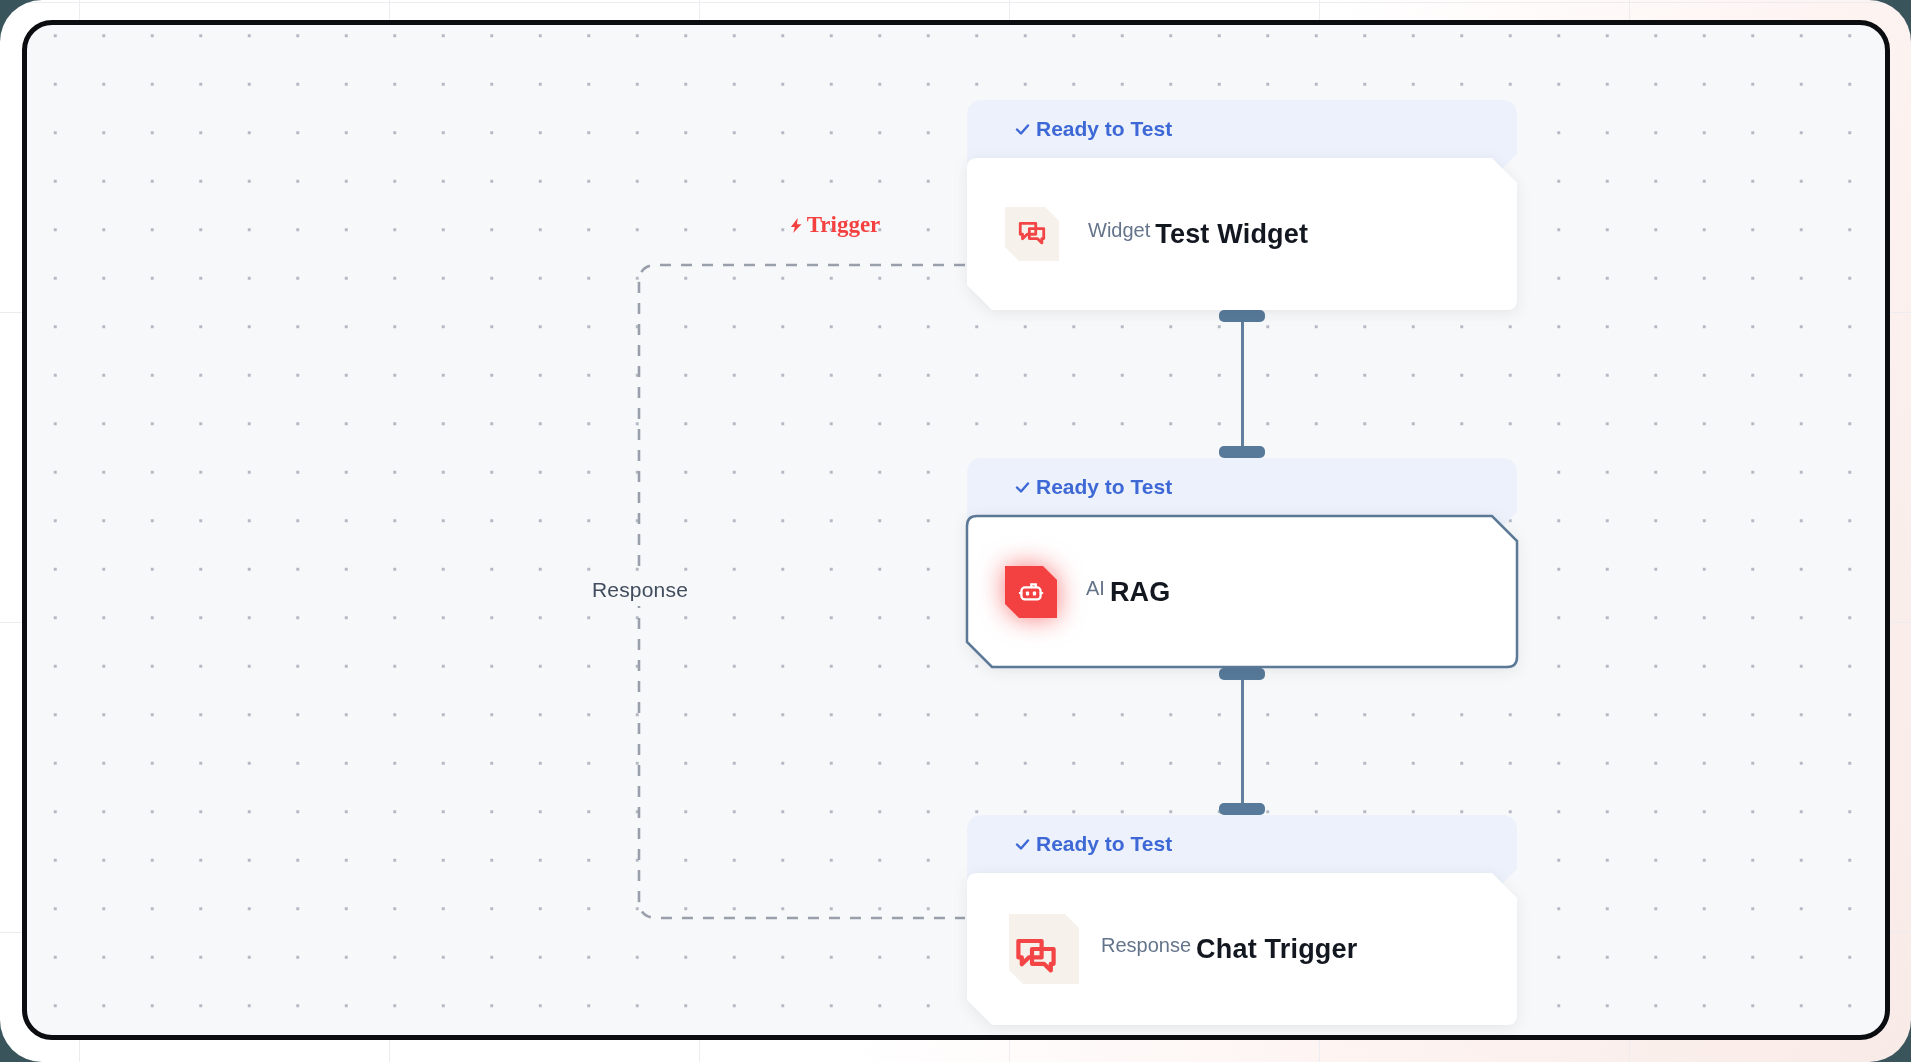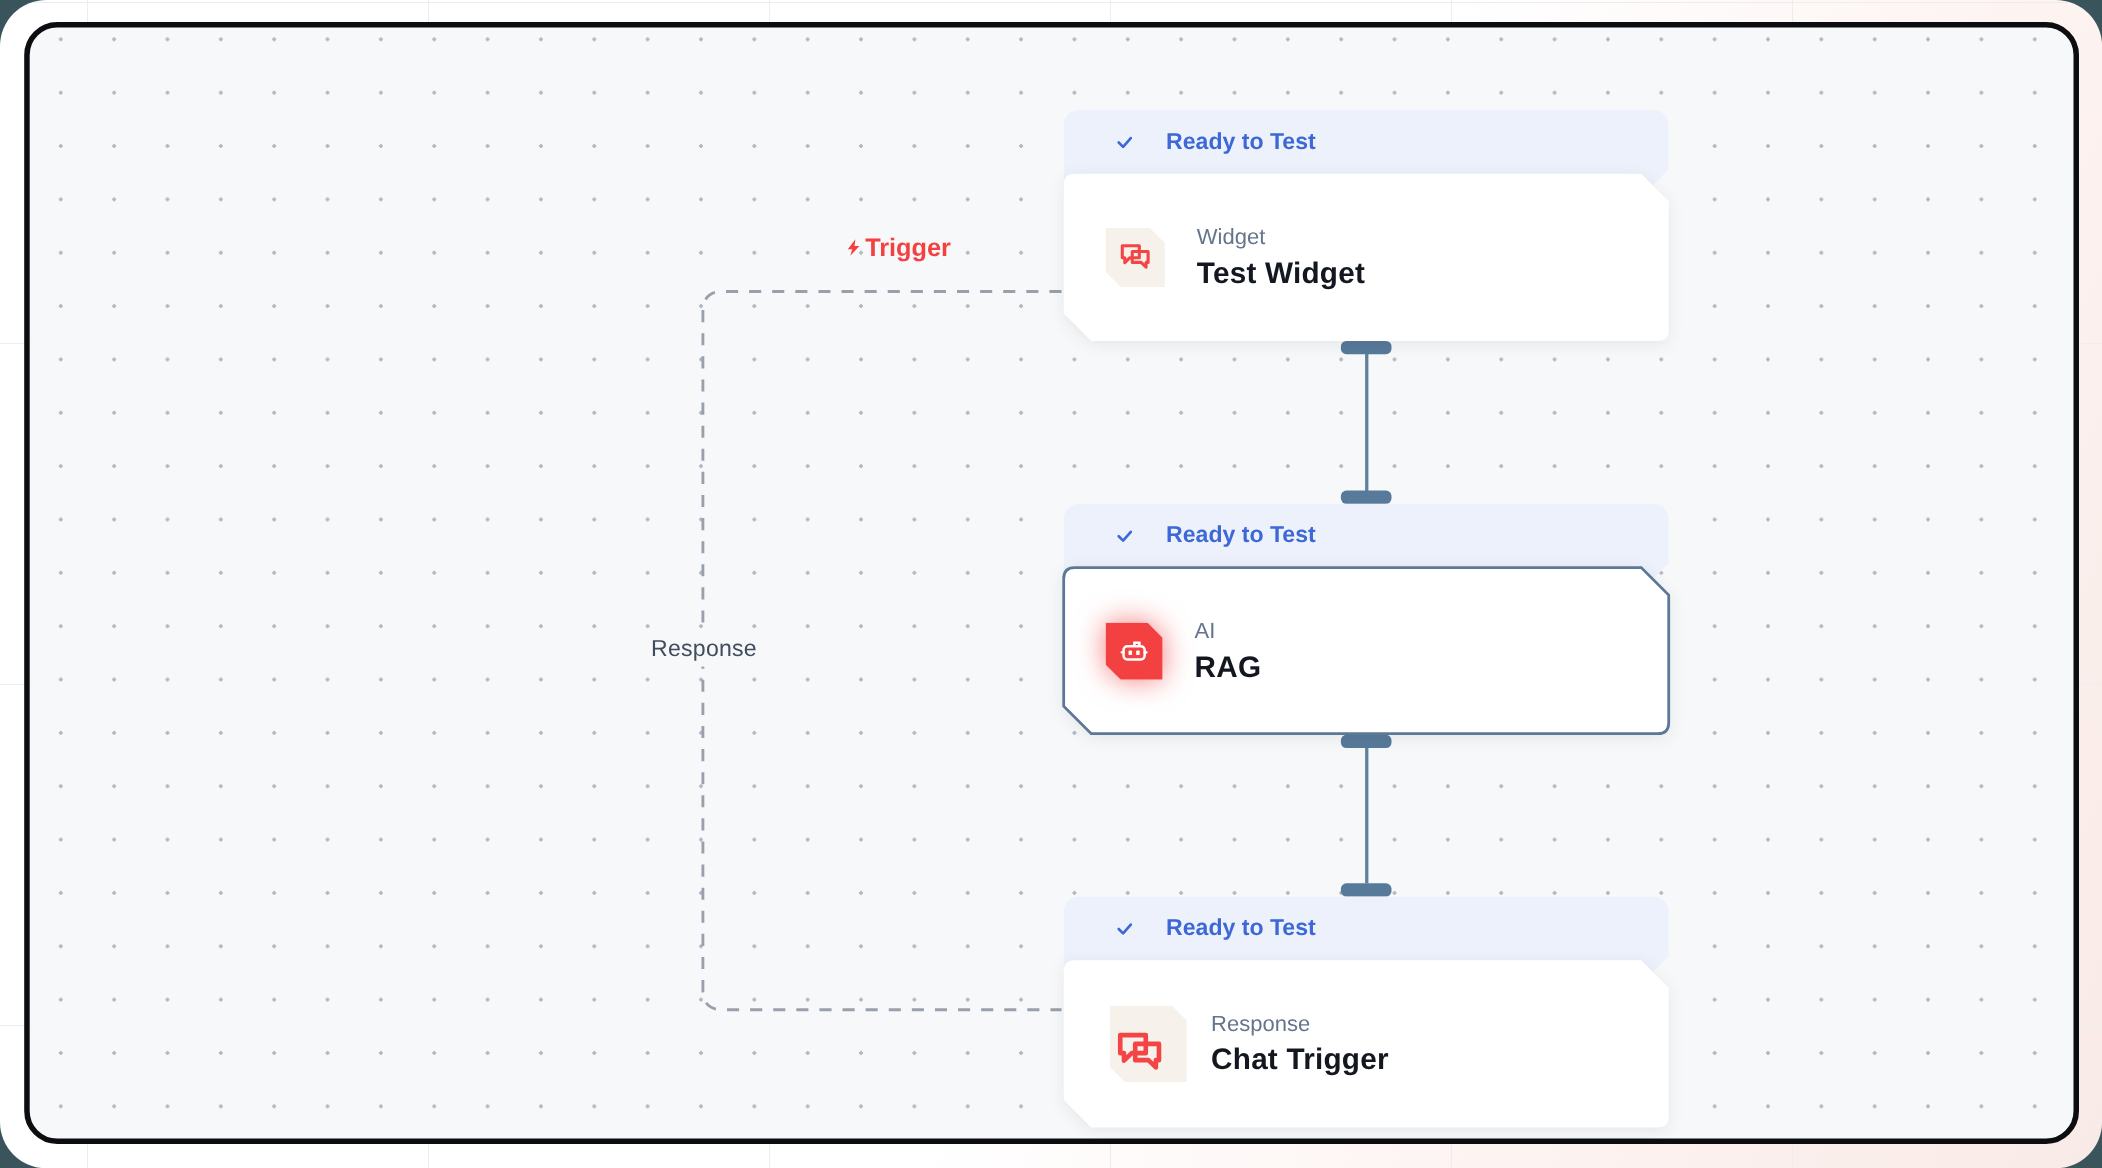--- a/index.html
+++ b/index.html
@@ -34,61 +34,61 @@
   .edge-label{ position:absolute; transform:translate(-50%,-50%); background:#f7f8f9; padding:4px 9px;
     font-size:21px; color:#414c5e; letter-spacing:.2px; }
 
   .trigger-label{ position:absolute; transform:translate(-50%,-50%); display:flex; align-items:center; gap:2px;
     color:#f54040; font-size:23px; font-weight:700; }
 
   
   .node{ position:absolute; width:550px; height:210px; }
   .badge-shape{ position:absolute; left:0; top:0; }
   .badge-shape path{ fill:#ecf1fb; }
-  .badge-row{ position:absolute; left:0; top:0; height:58px; display:flex; align-items:center; gap:28px; padding-left:46px; }
+  .badge-row{ position:absolute; left:0; top:0; height:58px; display:flex; align-items:center; gap:4px; padding-left:46px; }
   .badge-text{ font-size:21px; font-weight:600; color:#3d68d6; }
 
   .card-shape{ position:absolute; left:0; top:58px; overflow:visible;
     filter:drop-shadow(0 3px 7px rgba(15,23,42,.08)); }
   .card-shape path{ fill:#ffffff; }
   .card-shape.selected path{ stroke:#5b7896; stroke-width:2.5; }
 
   .card-content{ position:absolute; left:0; top:58px; width:550px; height:152px;
     display:flex; align-items:center; gap:29px; padding-left:38px; }
 
   .icon-box{ position:relative; flex:0 0 auto; background:#f6f1ea;
     clip-path:polygon(0 0, calc(100% - 14px) 0, 100% 14px, 100% 100%, 14px 100%, 0 calc(100% - 14px));
     display:flex; align-items:center; justify-content:center; }
   .icon-box.sm{ width:54px; height:54px; }
   .icon-box.lg{ width:70px; height:70px; }
   .icon-box.lg svg{ position:relative; left:-8px; top:8px; }
 
   .icon-glow{ filter:drop-shadow(0 0 13px rgba(243,64,64,.7)); }
   .icon-box.red{ background:#f34040; width:52px; height:52px; }
 
-  .node-texts{ display:flex; flex-direction:column; gap:5px; }
+  .node-texts{ display:flex; flex-direction:row; gap:5px; }
   .node-category{ font-size:20px; color:#64748b; }
   .node-title{ font-size:27px; font-weight:700; color:#131720; letter-spacing:.2px; }
 </style>
 </head>
 <body>
 
 <div class="page-overlay"></div>
 
 <div class="canvas">
   <div class="flow">
 
     <div>
       <svg class="dashed-loop-svg" width="1858" height="1010" viewBox="0 0 1858 1010">
         <path d="M911 215 H603 Q585 215 585 233 V850 Q585 868 603 868 H911"></path>
       </svg>
       <div class="edge-label" style="left:586px; top:540px;">Response</div>
     </div>
 
-    <div class="trigger-label" style="left:762px; top:175px;">
+    <div class="trigger-label" style="left:780px; top:175px;font-family:Liberation Serif, serif;">
       <svg width="17" height="17" viewBox="0 0 16 16">
         <path d="M9.5 1 3 9.5h3.8L5.2 15 13 6.8H8.8Z" fill="#f54040"></path>
       </svg>
       <span>Trigger</span>
     </div>
 
     <div>
       <div class="edge-line" style="left:1187px; top:268px; height:130px;"></div>
       <div class="edge-handle" style="left:1165px; top:260px;"></div>
       <div class="edge-handle" style="left:1165px; top:396px;"></div>

